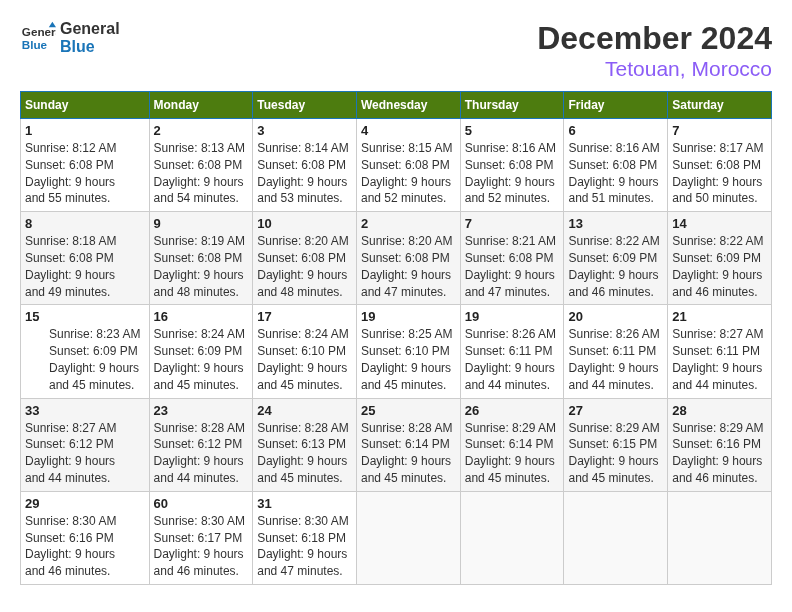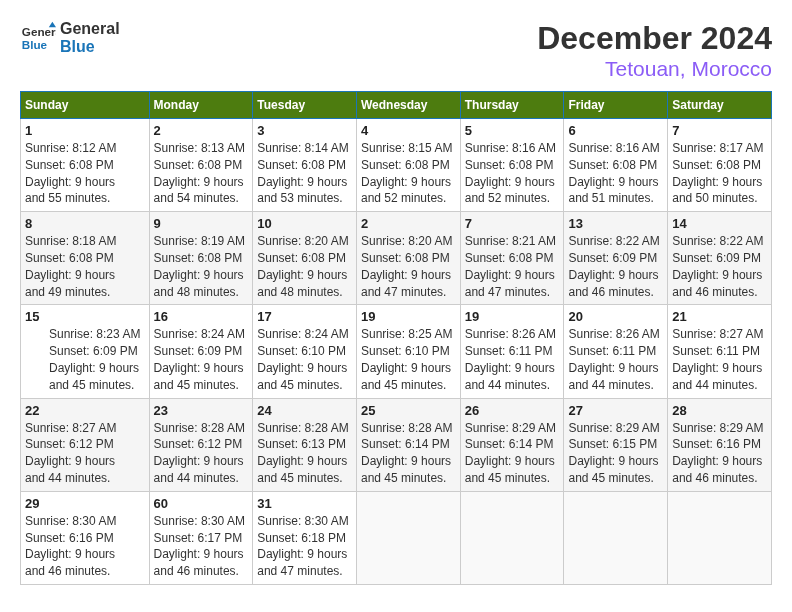--- a/index.html
+++ b/index.html
@@ -258,21 +258,21 @@
         <td>
           <span class="day-number">21</span>
           <div class="day-detail" style="white-space: pre-line;">Sunrise: 8:27 AM
 Sunset: 6:11 PM
 Daylight: 9 hours
 and 44 minutes.</div>
         </td>
       </tr>
       <tr>
         <td>
-          <span class="day-number">22</span>
+          <span class="day-number">33</span>
           <div class="day-detail" style="white-space: pre-line;">Sunrise: 8:27 AM
 Sunset: 6:12 PM
 Daylight: 9 hours
 and 44 minutes.</div>
         </td>
         <td>
           <span class="day-number">23</span>
           <div class="day-detail" style="white-space: pre-line;">Sunrise: 8:28 AM
 Sunset: 6:12 PM
 Daylight: 9 hours

